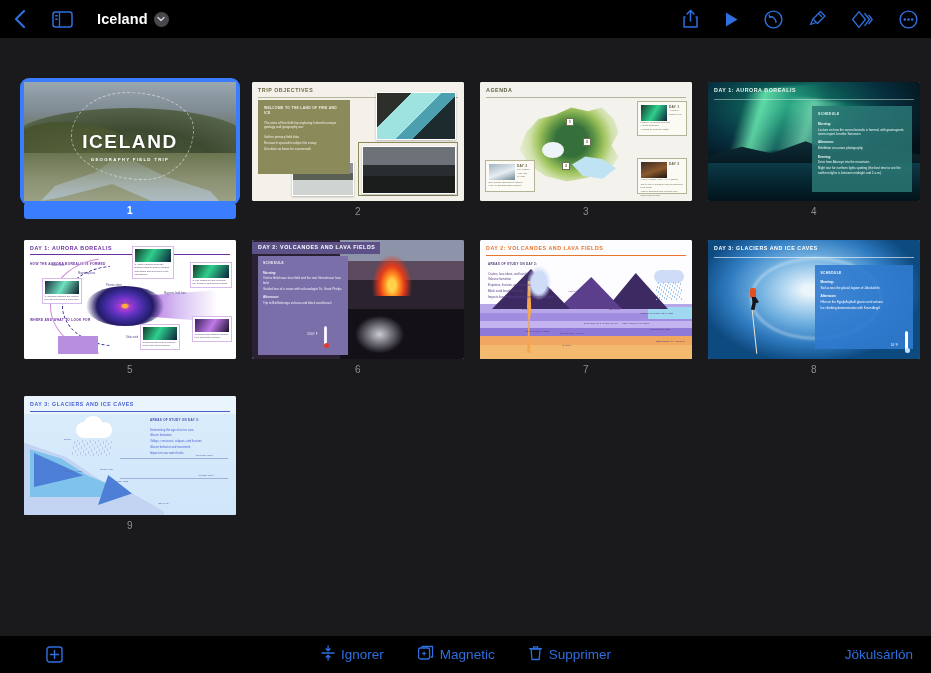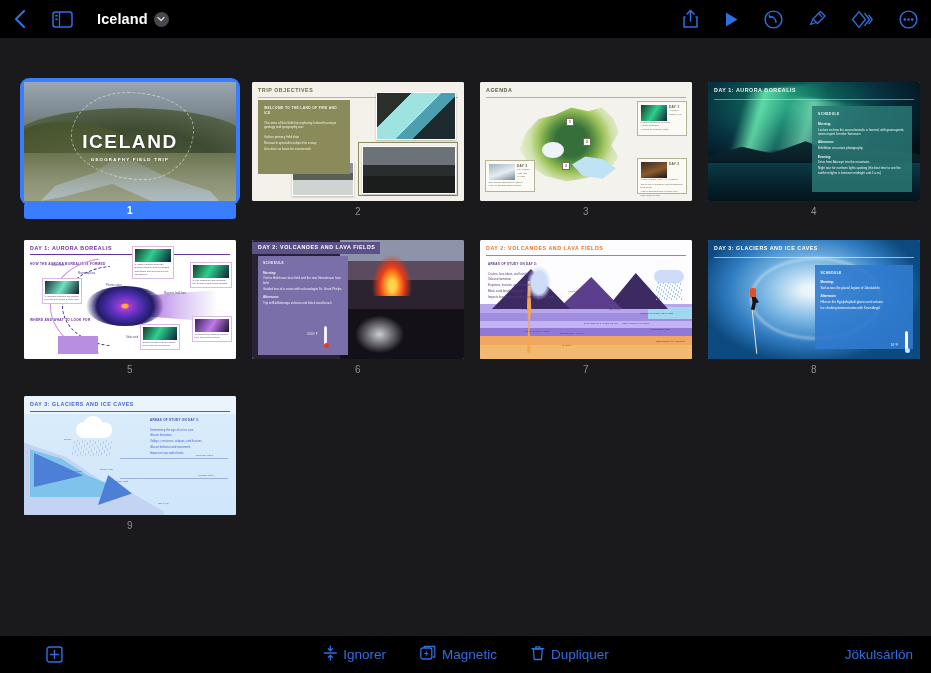--- a/index.html
+++ b/index.html
@@ -678,20 +678,20 @@
       </div>
 
       <div class="bb-item">
         <span>
           <svg width="14" height="16" viewBox="0 0 14 16">
             <path d="M2.5 4 H11.5 L10.6 14.5 H3.4 Z" fill="none" stroke="#2f6fe0" stroke-width="1.3" stroke-linejoin="round"></path>
             <line x1="1" y1="3.6" x2="13" y2="3.6" stroke="#2f6fe0" stroke-width="1.3" stroke-linecap="round"></line>
             <path d="M5 3.4 V1.8 H9 V3.4" fill="none" stroke="#2f6fe0" stroke-width="1.3" stroke-linejoin="round"></path>
           </svg>
         </span>
-        <span>Dupliquer</span>
+        <span>Supprimer</span>
       </div>
     </div>
 
     <div class="bb-right">Jökulsárlón</div>
   </div>
 
 </div>
 
 </body></html>

